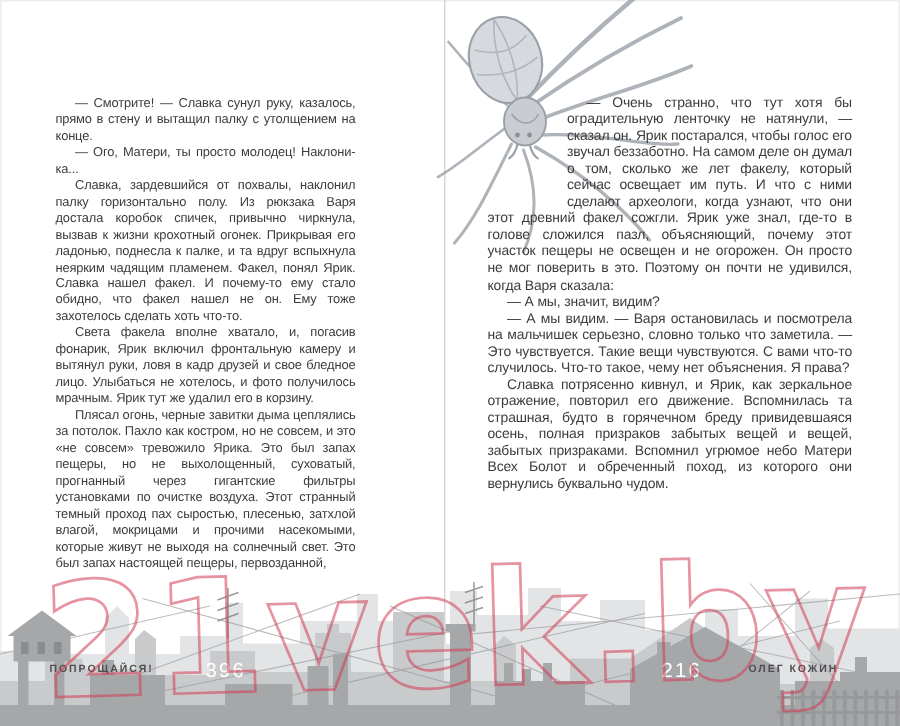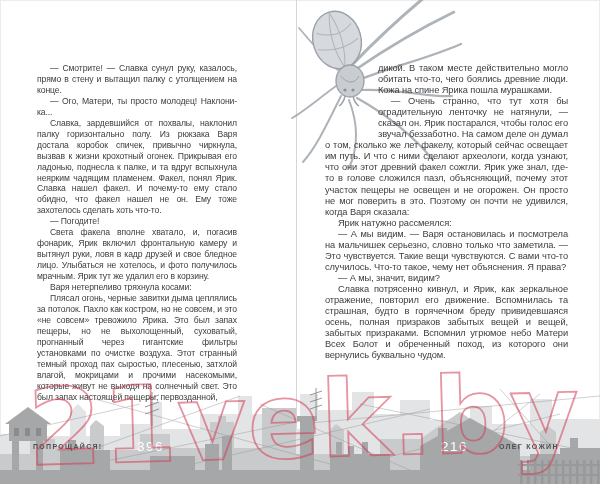--- a/index.html
+++ b/index.html
@@ -74,33 +74,29 @@
     <path d="M52,76 C58,84 66,84 70,76" stroke="#9aa0a8" stroke-width="1" fill="none"></path>
     <circle cx="56" cy="90" r="1.6" fill="#8b9097"></circle>
     <circle cx="64" cy="90" r="1.6" fill="#8b9097"></circle>
     <path d="M56,96 C55,101 53,104 50,106 M64,96 C65,101 67,104 70,106" stroke="#9aa0a8" stroke-width="1.4" fill="none"></path>
   </svg>
 
   <div class="page-text pt-left">
     <p class="indent">— Смотрите! — Славка сунул руку, казалось, прямо в стену и вытащил палку с утолщением на конце.</p>
     <p class="indent">— Ого, Матери, ты просто молодец! Наклони-ка...</p>
     <p class="indent">Славка, зардевшийся от похвалы, наклонил палку горизонтально полу. Из рюкзака Варя достала коробок спичек, привычно чиркнула, вызвав к жизни крохотный огонек. Прикрывая его ладонью, поднесла к палке, и та вдруг вспыхнула неярким чадящим пламенем. Факел, понял Ярик. Славка нашел факел. И почему-то ему стало обидно, что факел нашел не он. Ему тоже захотелось сделать хоть что-то.</p>
-    <p class="indent">— Погодите!</p>
     <p class="indent">Света факела вполне хватало, и, погасив фонарик, Ярик включил фронтальную камеру и вытянул руки, ловя в кадр друзей и свое бледное лицо. Улыбаться не хотелось, и фото получилось мрачным. Ярик тут же удалил его в корзину.</p>
-    <p class="indent">Варя нетерпеливо тряхнула косами:</p>
     <p class="indent">Плясал огонь, черные завитки дыма цеплялись за потолок. Пахло как костром, но не совсем, и это «не совсем» тревожило Ярика. Это был запах пещеры, но не выхолощенный, суховатый, прогнанный через гигантские фильтры установками по очистке воздуха. Этот странный темный проход пах сыростью, плесенью, затхлой влагой, мокрицами и прочими насекомыми, которые живут не выходя на солнечный свет. Это был запах настоящей пещеры, первозданной,</p>
   </div>
 
   <div class="page-text pt-right">
     <div class="spider-float"></div>
-    <p>дикой. В таком месте действительно могло обитать что-то, чего боялись древние люди. Кожа на спине Ярика пошла мурашками.</p>
     <p class="indent">— Очень странно, что тут хотя бы оградительную ленточку не натянули, — сказал он. Ярик постарался, чтобы голос его звучал беззаботно. На самом деле он думал о том, сколько же лет факелу, который сейчас освещает им путь. И что с ними сделают археологи, когда узнают, что они этот древний факел сожгли. Ярик уже знал, где-то в голове сложился пазл, объясняющий, почему этот участок пещеры не освещен и не огорожен. Он просто не мог поверить в это. Поэтому он почти не удивился, когда Варя сказала:</p>
-    <p class="indent">Ярик натужно рассмеялся:</p>
+    <p class="indent">— А мы, значит, видим?</p>
     <p class="indent">— А мы видим. — Варя остановилась и посмотрела на мальчишек серьезно, словно только что заметила. — Это чувствуется. Такие вещи чувствуются. С вами что-то случилось. Что-то такое, чему нет объяснения. Я права?</p>
-    <p class="indent">— А мы, значит, видим?</p>
     <p class="indent">Славка потрясенно кивнул, и Ярик, как зеркальное отражение, повторил его движение. Вспомнилась та страшная, будто в горячечном бреду привидевшаяся осень, полная призраков забытых вещей и вещей, забытых призраками. Вспомнил угрюмое небо Матери Всех Болот и обреченный поход, из которого они вернулись буквально чудом.</p>
   </div>
 
   <svg class="skyline" width="600" height="100" viewBox="0 0 600 100">
 
     <polygon fill="#e3e4e5" points="0,50 18,50 18,38 40,38 40,52 70,52 70,28 78,20 86,28 86,52 120,52 120,40 150,40 150,18 162,18 162,45 200,45 200,30 238,30 238,12 252,12 252,30 268,30 268,45 300,45 300,10 318,10 318,26 352,26 352,8 374,8 374,30 400,30 400,16 430,16 430,36 470,36 470,22 492,22 492,40 530,40 530,15 552,15 552,35 600,35 600,100 0,100"></polygon>
 
     <polygon fill="#c9cacc" points="0,70 30,70 30,55 55,55 55,62 90,62 90,42 96,36 104,42 104,66 140,66 140,50 170,50 170,64 210,64 210,38 218,38 218,32 226,32 226,38 234,38 234,64 262,64 262,24 296,24 296,70 330,70 330,46 336,40 344,46 344,70 380,70 380,55 420,55 460,28 500,55 500,72 540,72 540,48 548,42 556,48 556,72 600,72 600,100 0,100"></polygon>
 
     <g stroke="#8f9092" stroke-width="0.7" opacity="0.6">

